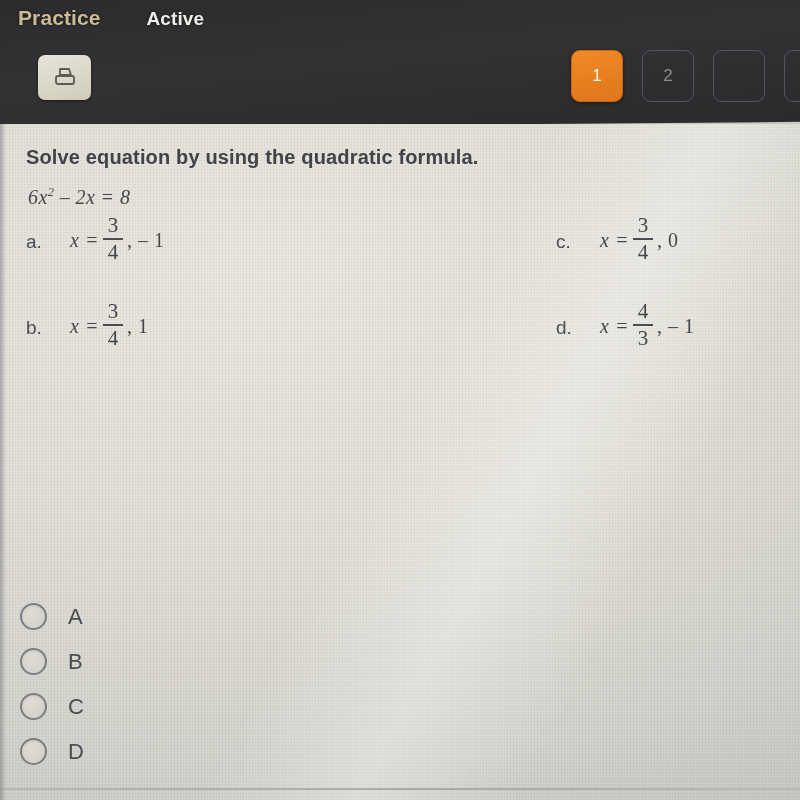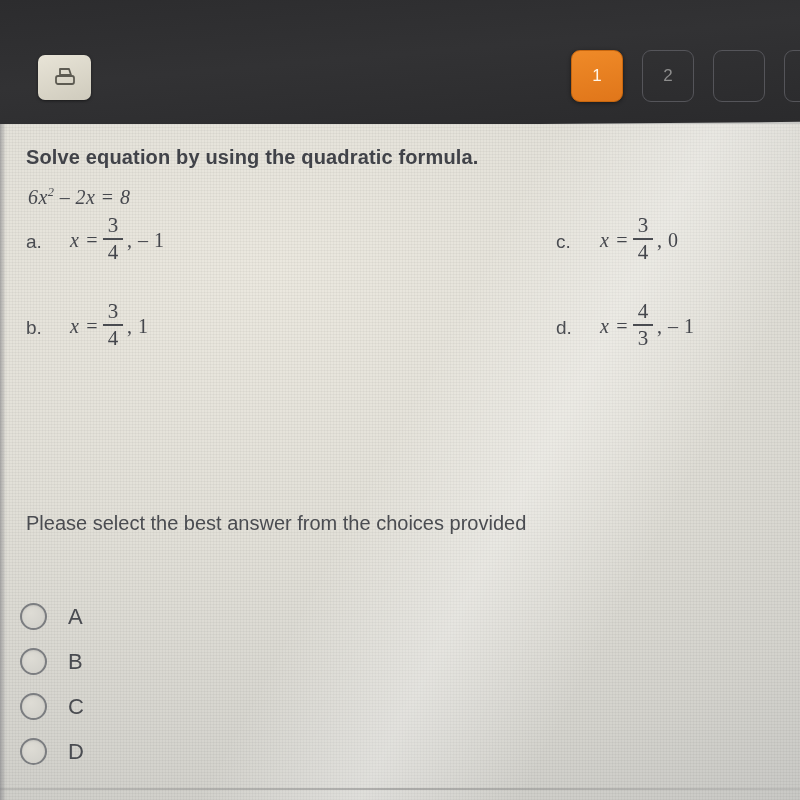--- a/index.html
+++ b/index.html
@@ -153,20 +153,24 @@
     font-family:"Liberation Sans", sans-serif;
   }
 </style>
 </head>
 <body>
 
 <div id="screen">
 
   <div class="header">
 
+    <div class="tabs">
+      <span class="tab practice">Practice</span>
+      <span class="tab active">Active</span>
+    </div>
 
     <div class="print-btn">
       <span>
         <svg width="26" height="24" viewBox="0 0 26 24" aria-hidden="true">
           <path d="M8 3 L17 3 L19 9 L8 9 Z" fill="none" stroke="#5d5b52" stroke-width="1.8" stroke-linejoin="round"></path>
           <rect x="4" y="10" width="18" height="8" rx="2" fill="none" stroke="#5d5b52" stroke-width="1.8"></rect>
         </svg>
       </span>
     </div>
 
@@ -243,21 +247,20 @@
               <span class="bar"></span>
               <span class="den">3</span>
             </span>
             <span class="tail">, – 1</span>
           </span>
         </div>
 
       </div>
     </div>
 
-    <div class="instruction">Please select the best answer from the choices provided</div>
 
     <div class="choices">
       <div class="choice">
         <span class="radio"></span>
         <span class="choice-label">A</span>
       </div>
       <div class="choice">
         <span class="radio"></span>
         <span class="choice-label">B</span>
       </div>

